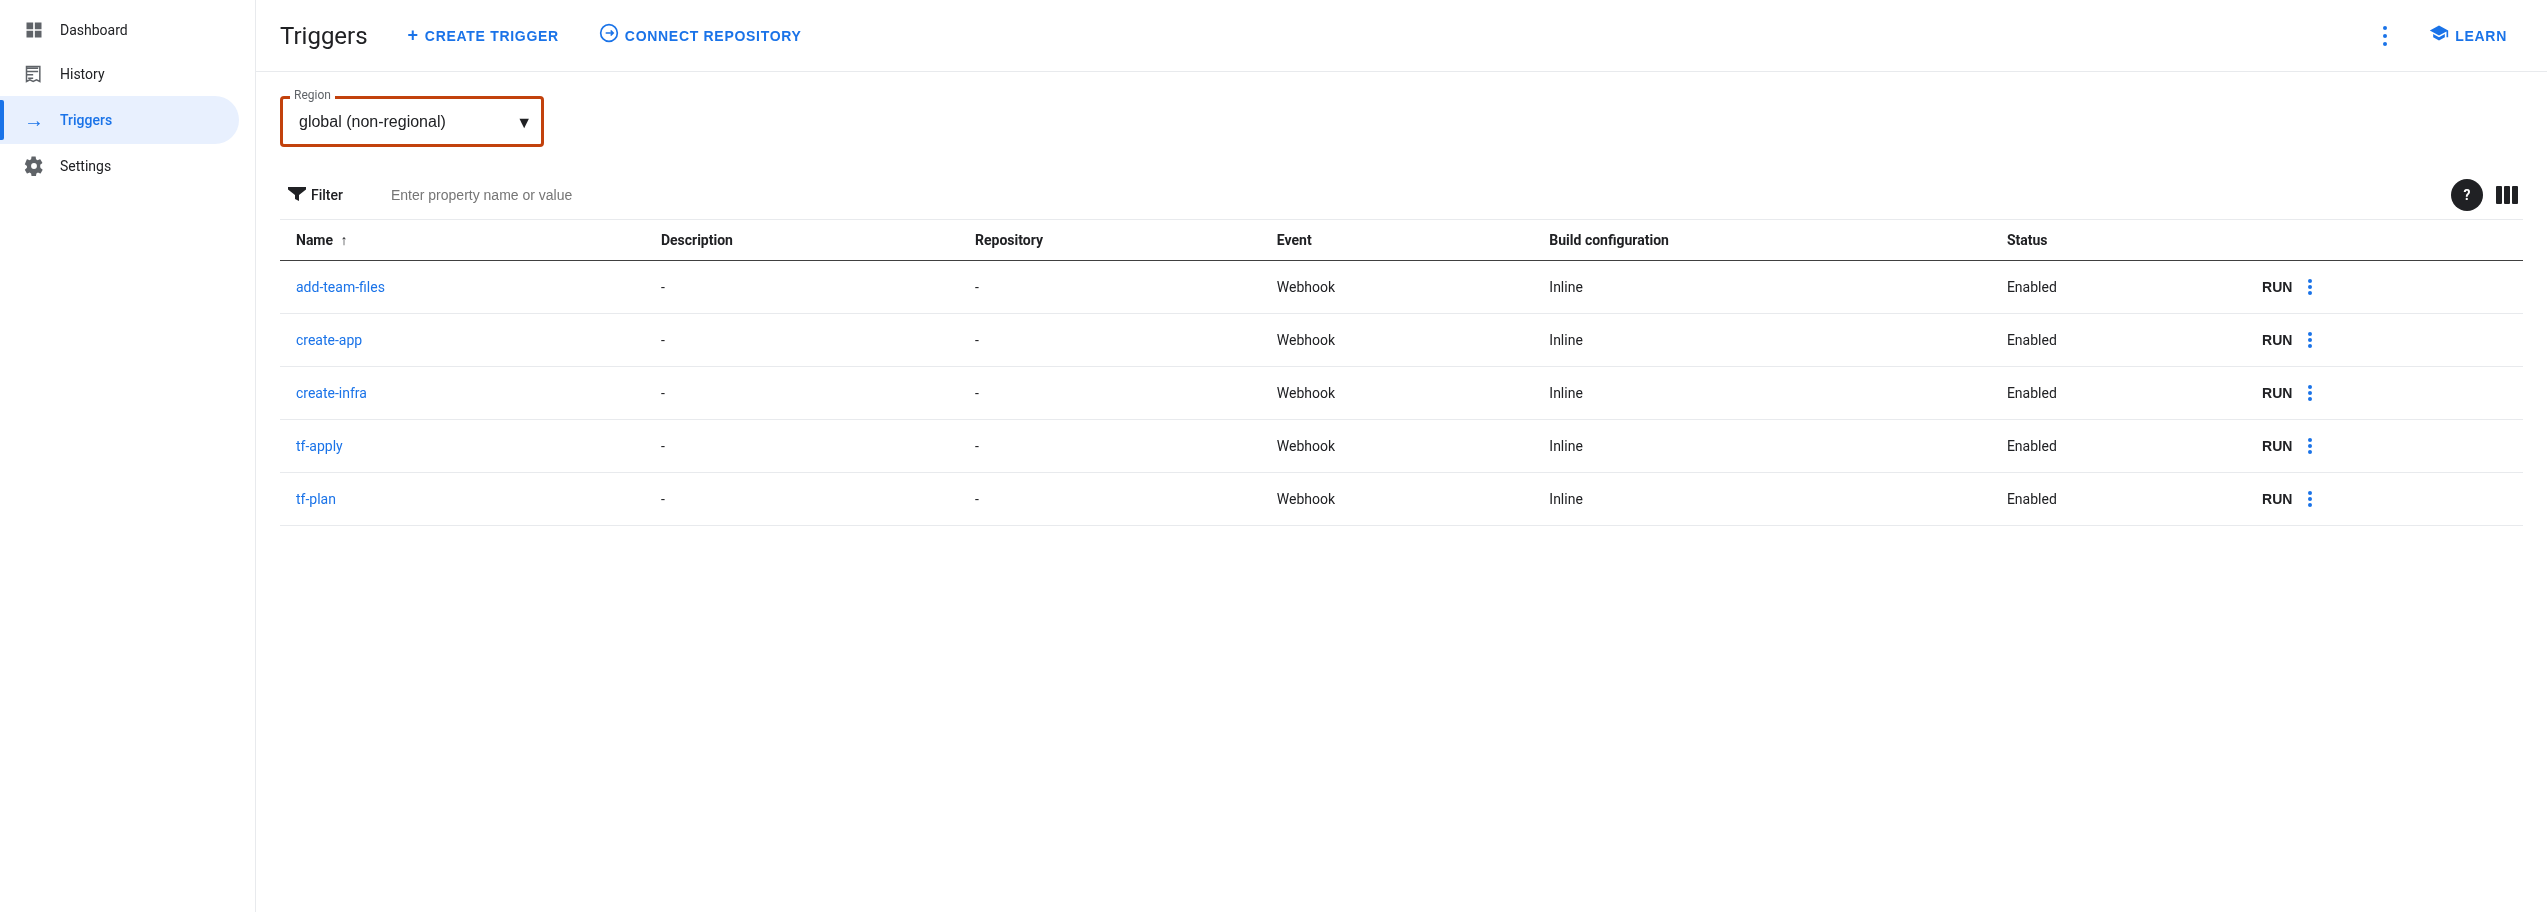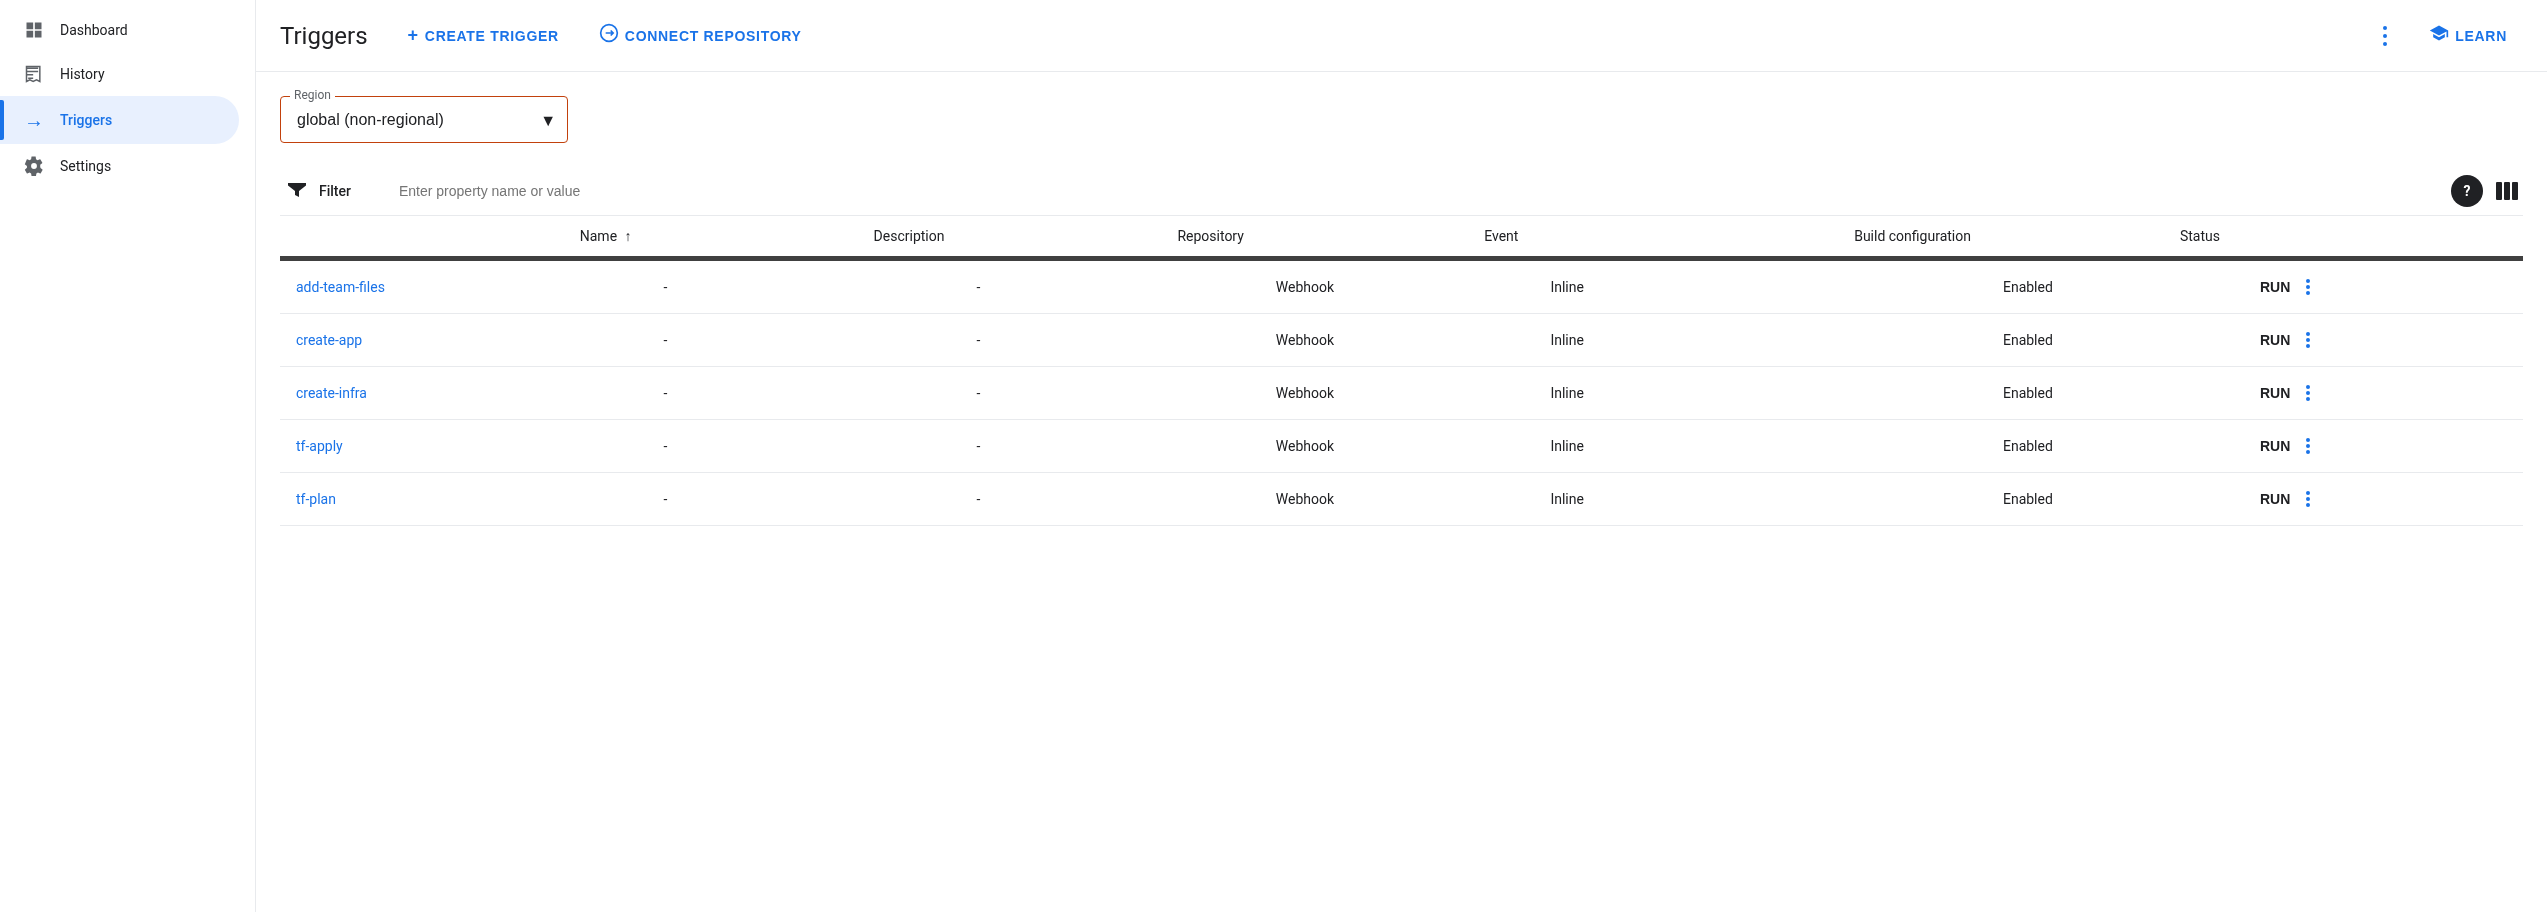--- a/index.html
+++ b/index.html
@@ -149,28 +149,28 @@
       top: -8px;
       left: 10px;
       background: #fff;
       padding: 0 4px;
       font-size: 12px;
       color: #5f6368;
       z-index: 1;
     }
     .region-select {
       appearance: none;
-      border: 1px solid #c2410c;
+      border: 3px solid #c2410c;
       border-radius: 4px;
       padding: 14px 25px 14px 16px;
       font-size: 16px;
       color: #202124;
       background: #fff;
       cursor: pointer;
-      width: 288px;
+      width: 264px;
       outline: none;
     }
     .region-chevron {
       position: absolute;
       right: 12px;
       top: 50%;
       transform: translateY(-50%);
       pointer-events: none;
       color: #202124;
       font-size: 16px;
@@ -181,21 +181,21 @@
       display: flex;
       align-items: center;
       padding: 8px 0;
       border-bottom: 1px solid #e8eaed;
       gap: 8px;
       margin-bottom: 0;
     }
     .filter-icon-btn {
       display: flex;
       align-items: flex-start;
-      gap: 13px;
+      gap: 5px;
       font-size: 14px;
       font-weight: 500;
       color: #202124;
       cursor: pointer;
       padding: 6px 8px;
     }
     .filter-input {
       flex: 1;
       border: none;
       outline: none;
@@ -232,26 +232,26 @@
       color: #202124;
       font-size: 20px;
     }
 
     
     .triggers-table {
       width: 100%;
       border-collapse: collapse;
     }
     .triggers-table th {
-      text-align: right;
+      text-align: left;
       padding: 12px 16px;
       font-size: 14px;
-      font-weight: 400;
-      color: #202124;
-      border-bottom: 5px solid #404040;
+      font-weight: 700;
+      color: #202124;
+      border-bottom: 1px solid #404040;
       white-space: nowrap;
     }
     .triggers-table td {
       padding: 14px 16px;
       font-size: 14px;
       color: #202124;
       border-bottom: 1px solid #e8eaed;
     }
     .trigger-name-link {
       color: #1a73e8;

